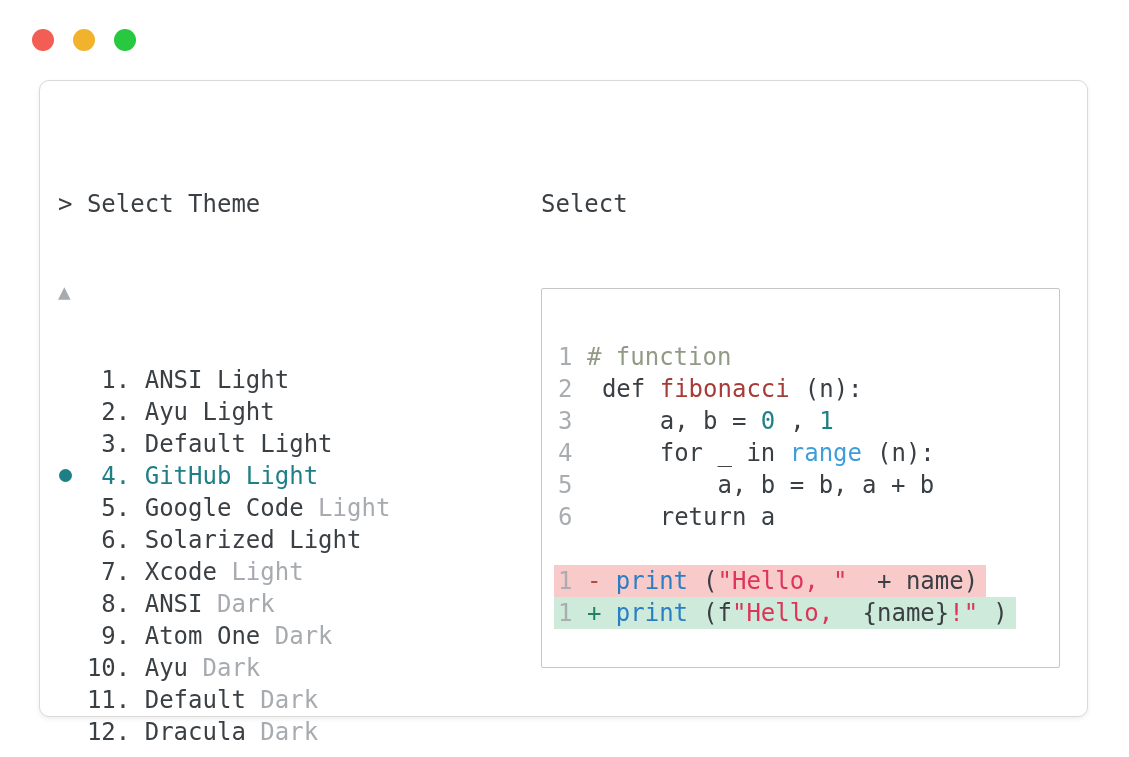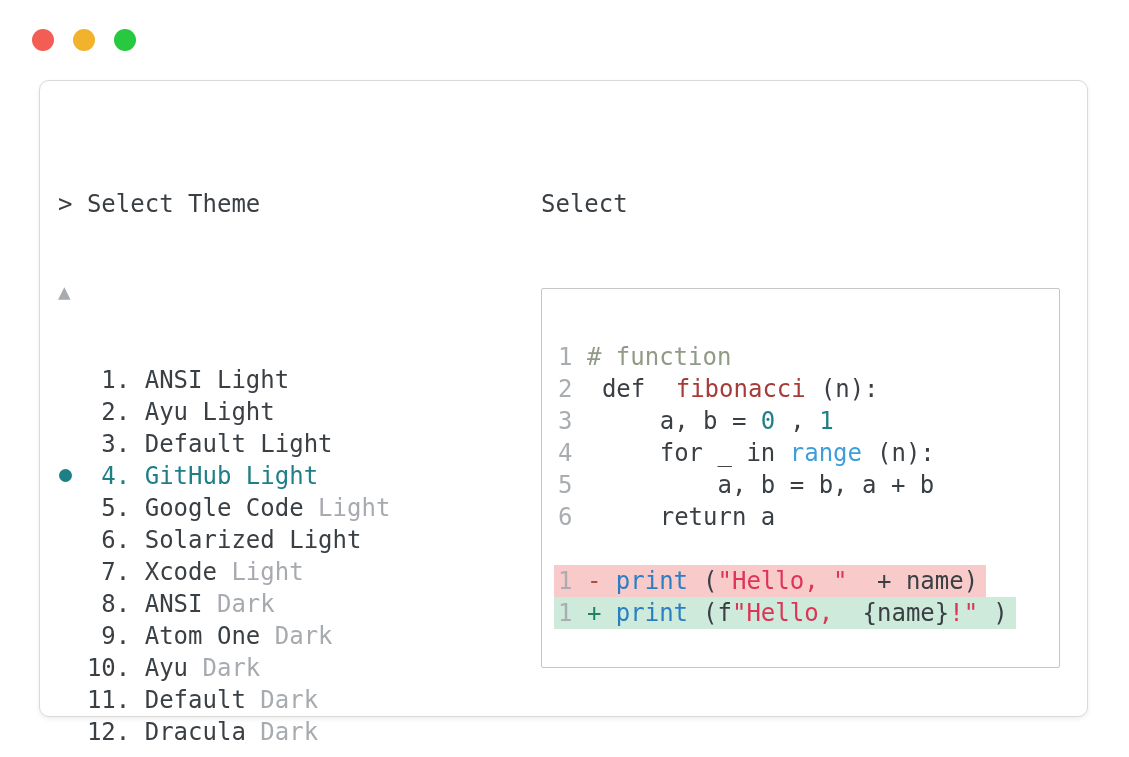--- a/index.html
+++ b/index.html
@@ -62,21 +62,21 @@
     padding: 20px 16px 36px 16px;
     overflow: hidden;
   }
   .code-line { height: 32px; line-height: 32px; white-space: pre; width: fit-content; }
   .code-line.hl-removed { background: var(--diff_removed_bg); padding: 0 8px 0 4px; margin-left: -4px; }
   .code-line.hl-added   { background: var(--diff_added_bg);   padding: 0 8px 0 4px; margin-left: -4px; }
 
   .tk-fg      { color: var(--fg); margin-left: 15px; }
   .tk-lnum    { color: var(--line_number); }
   .tk-comment { color: var(--comment); }
-  .tk-func    { color: var(--func_red); margin-left: 16px; }
+  .tk-func    { color: var(--func_red); }
   .tk-num     { color: var(--teal); }
   .tk-builtin { color: var(--builtin_blue); }
   .tk-print   { color: var(--print_blue); }
   .tk-str     { color: var(--string_red); }
   .tk-minus   { color: var(--minus_red); }
   .tk-plus    { color: var(--plus_green); }
 </style>
 </head>
 <body>
 

